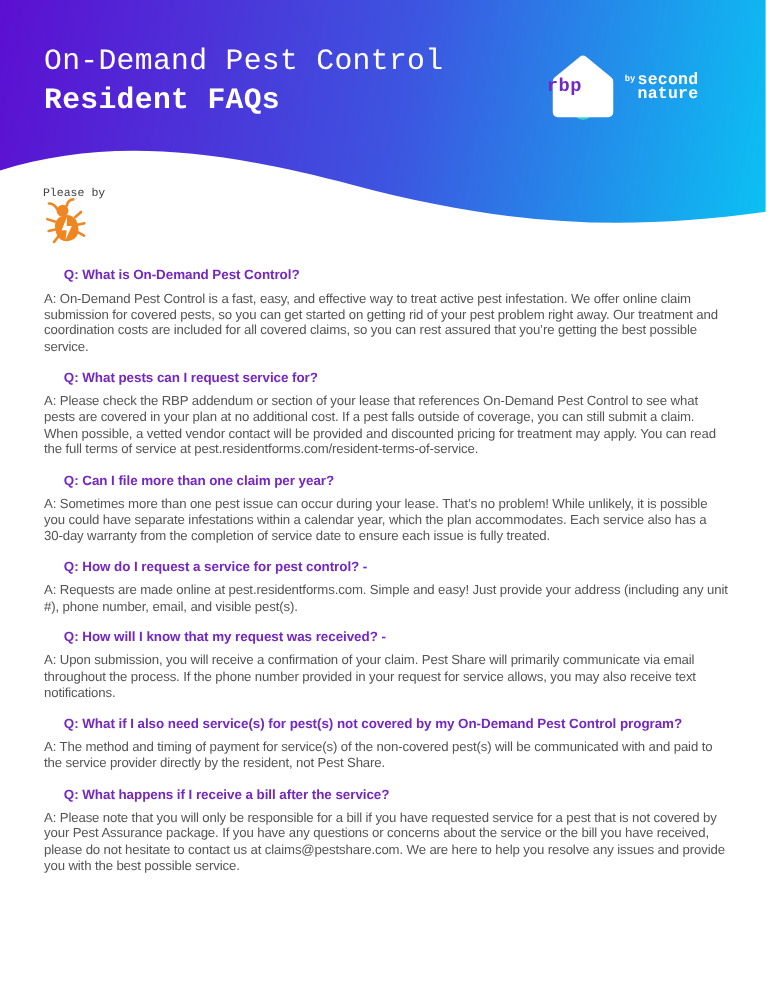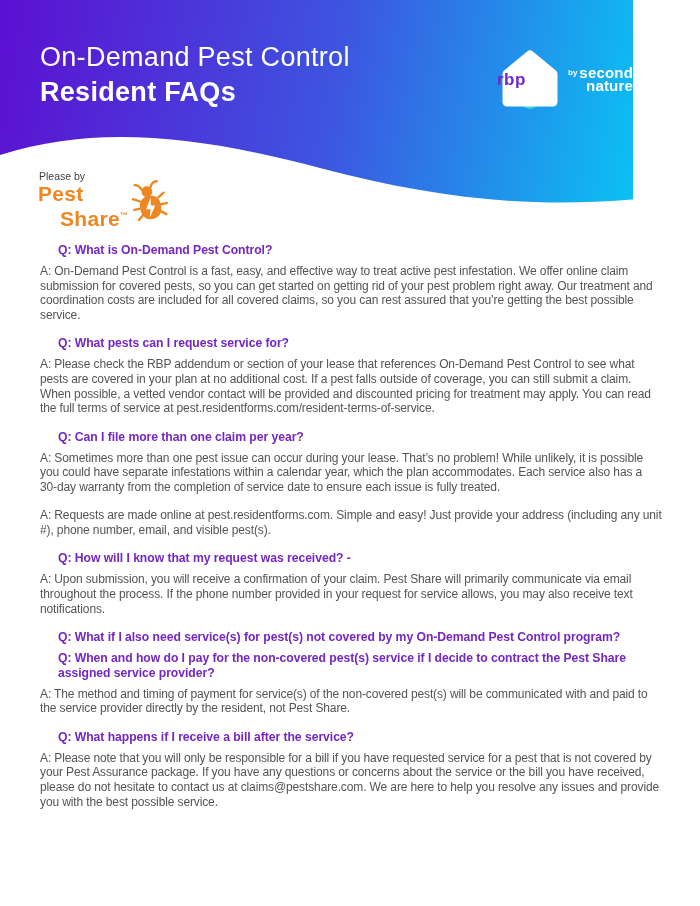--- a/index.html
+++ b/index.html
@@ -2,22 +2,23 @@
 <html><head>
 <meta charset="utf-8">
 <style>
   html,body{margin:0;padding:0;background:#ffffff;}
   .page{
     position:relative;width:700px;height:906px;background:#ffffff;overflow:hidden;
     font-family:"Liberation Sans","DejaVu Sans",sans-serif;
   }
   
   .header{
-    position:absolute;top:0;left:0;width:633px;height:240px;
+    position:absolute;top:0;left:0;width:696px;height:240px;
     background:linear-gradient(100deg,#5c0fd1 0%,#3d55e0 52%,#0ac3f3 100%);
+    font-family:Liberation Mono, monospace;
   }
   .wave{position:absolute;left:0;top:0;width:700px;height:240px;display:block;}
   .title-block{position:absolute;left:40px;top:40px;color:#ffffff;}
   .title-line1{font-size:27px;font-weight:500;letter-spacing:.3px;line-height:34px;}
   .title-line2{font-size:27px;font-weight:800;letter-spacing:.3px;line-height:36px;}
   
   .rbp-logo{position:absolute;left:497px;top:46px;width:66px;height:66px;}
   .rbp-text{
     position:absolute;left:0;top:24px;width:66px;text-align:left;
     color:#7228c9;font-size:17px;font-weight:800;letter-spacing:.5px;
@@ -75,24 +76,20 @@
       <span class="sn-by">by</span>
       <span class="sn-lines">
         <span class="sn-word">second</span>
         <span class="sn-word">nature</span>
       </span>
     </div>
 
     <div class="ps-logo">
       <div class="ps-powered">Please by</div>
       <div class="ps-row">
-        <div class="ps-words">
-          <div class="ps-word1">Pest</div>
-          <div class="ps-word2"><span>Share</span><span class="ps-tm">™</span></div>
-        </div>
         <svg class="ps-bug" width="36" height="46" viewBox="0 0 40 48">
           <g transform="rotate(-12 20 24)">
             <path d="M14 9 Q12 3 7 2" stroke="#ee8722" stroke-width="2.6" fill="none" stroke-linecap="round"></path>
             <path d="M24 8 Q27 2 32 3" stroke="#ee8722" stroke-width="2.6" fill="none" stroke-linecap="round"></path>
             <circle cx="19" cy="12" r="6" fill="#ee8722"></circle>
             <g stroke="#ee8722" stroke-width="2.6" stroke-linecap="round" fill="none">
               <path d="M9 21 L2 17"></path>
                 <path d="M8 29 L1 29"></path>
                 <path d="M10 36 L4 41"></path>
               <path d="M30 21 L37 17"></path>
@@ -118,34 +115,34 @@
       <div class="faq-q">Q: What pests can I request service for?</div>
       <div class="faq-a">A: Please check the RBP addendum or section of your lease that references On-Demand Pest Control to see what pests are covered in your plan at no additional cost. If a pest falls outside of coverage, you can still submit a claim. When possible, a vetted vendor contact will be provided and discounted pricing for treatment may apply. You can read the full terms of service at pest.residentforms.com/resident-terms-of-service.</div>
     </div>
 
     <div>
       <div class="faq-q">Q: Can I file more than one claim per year?</div>
       <div class="faq-a">A: Sometimes more than one pest issue can occur during your lease. That’s no problem! While unlikely, it is possible you could have separate infestations within a calendar year, which the plan accommodates. Each service also has a 30-day warranty from the completion of service date to ensure each issue is fully treated.</div>
     </div>
 
     <div>
+      <div class="faq-q">Q: How do I request a service for pest control? -</div>
       <div class="faq-a">A: Requests are made online at pest.residentforms.com. Simple and easy! Just provide your address (including any unit #), phone number, email, and visible pest(s).</div>
     </div>
 
     <div>
       <div class="faq-q">Q: How will I know that my request was received? -</div>
       <div class="faq-a">A: Upon submission, you will receive a confirmation of your claim. Pest Share will primarily communicate via email throughout the process. If the phone number provided in your request for service allows, you may also receive text notifications.</div>
     </div>
 
     <div>
       <div class="faq-q">Q: What if I also need service(s) for pest(s) not covered by my On-Demand Pest Control program?</div>
     </div>
 
     <div>
-      <div class="faq-q">Q: When and how do I pay for the non-covered pest(s) service if I decide to contract the Pest Share assigned service provider?</div>
       <div class="faq-a">A: The method and timing of payment for service(s) of the non-covered pest(s) will be communicated with and paid to the service provider directly by the resident, not Pest Share.</div>
     </div>
 
     <div>
       <div class="faq-q">Q: What happens if I receive a bill after the service?</div>
       <div class="faq-a">A: Please note that you will only be responsible for a bill if you have requested service for a pest that is not covered by your Pest Assurance package. If you have any questions or concerns about the service or the bill you have received, please do not hesitate to contact us at claims@pestshare.com. We are here to help you resolve any issues and provide you with the best possible service.</div>
     </div>
 
   </div>
 </div>

